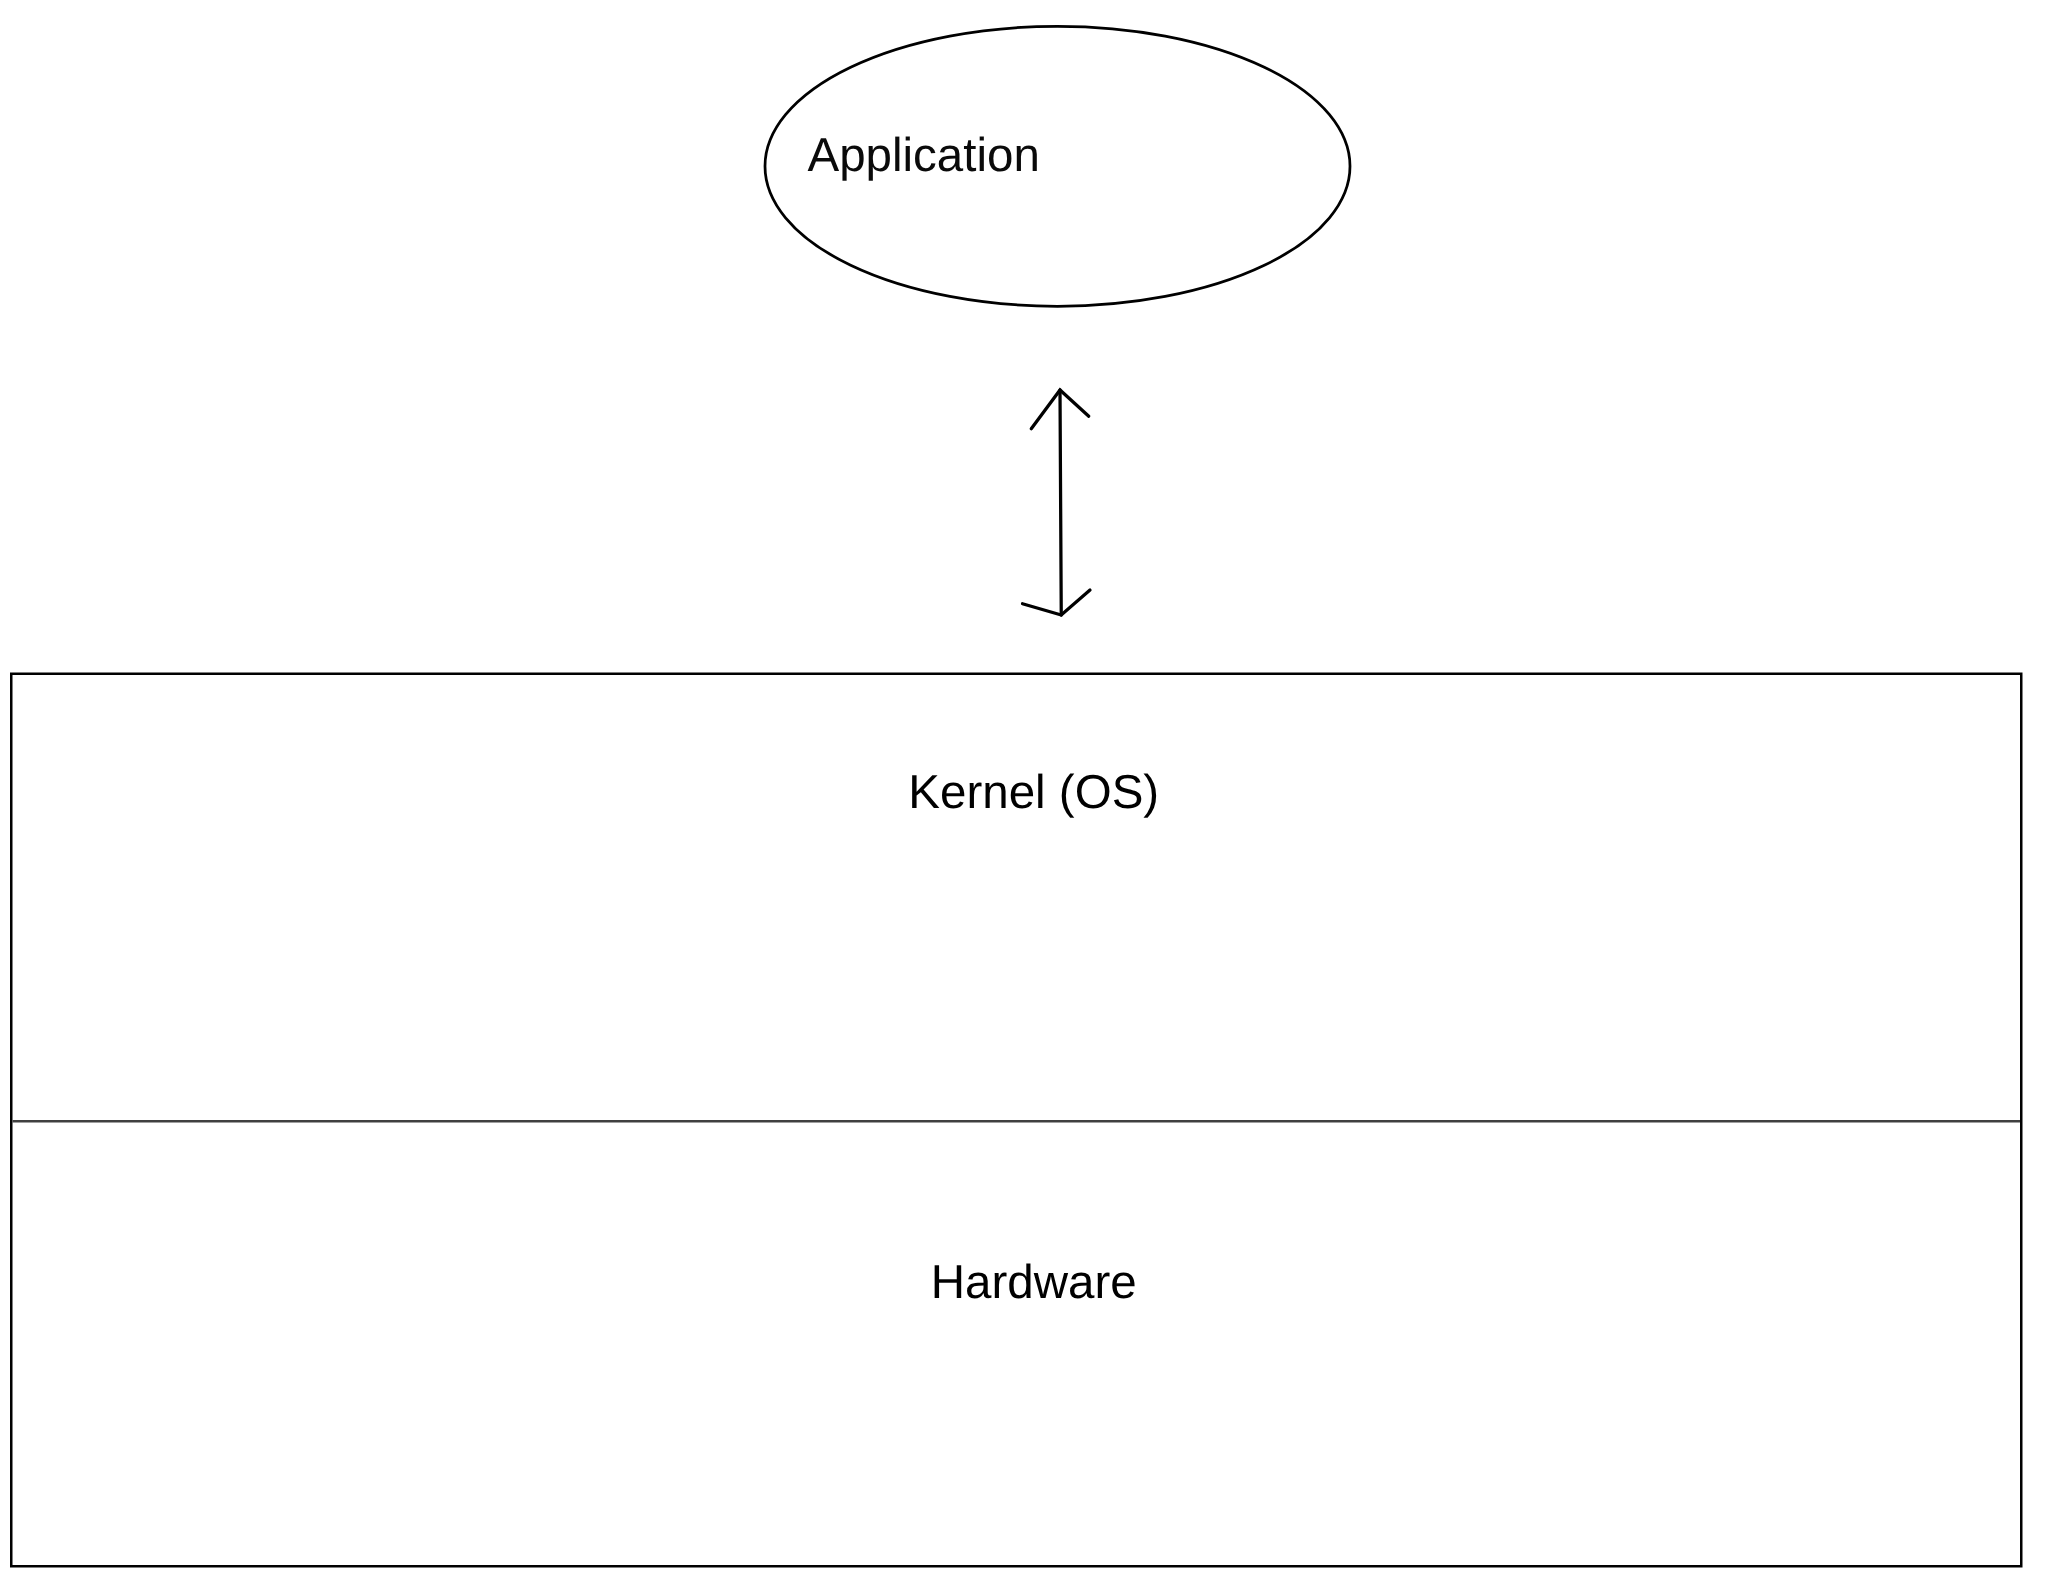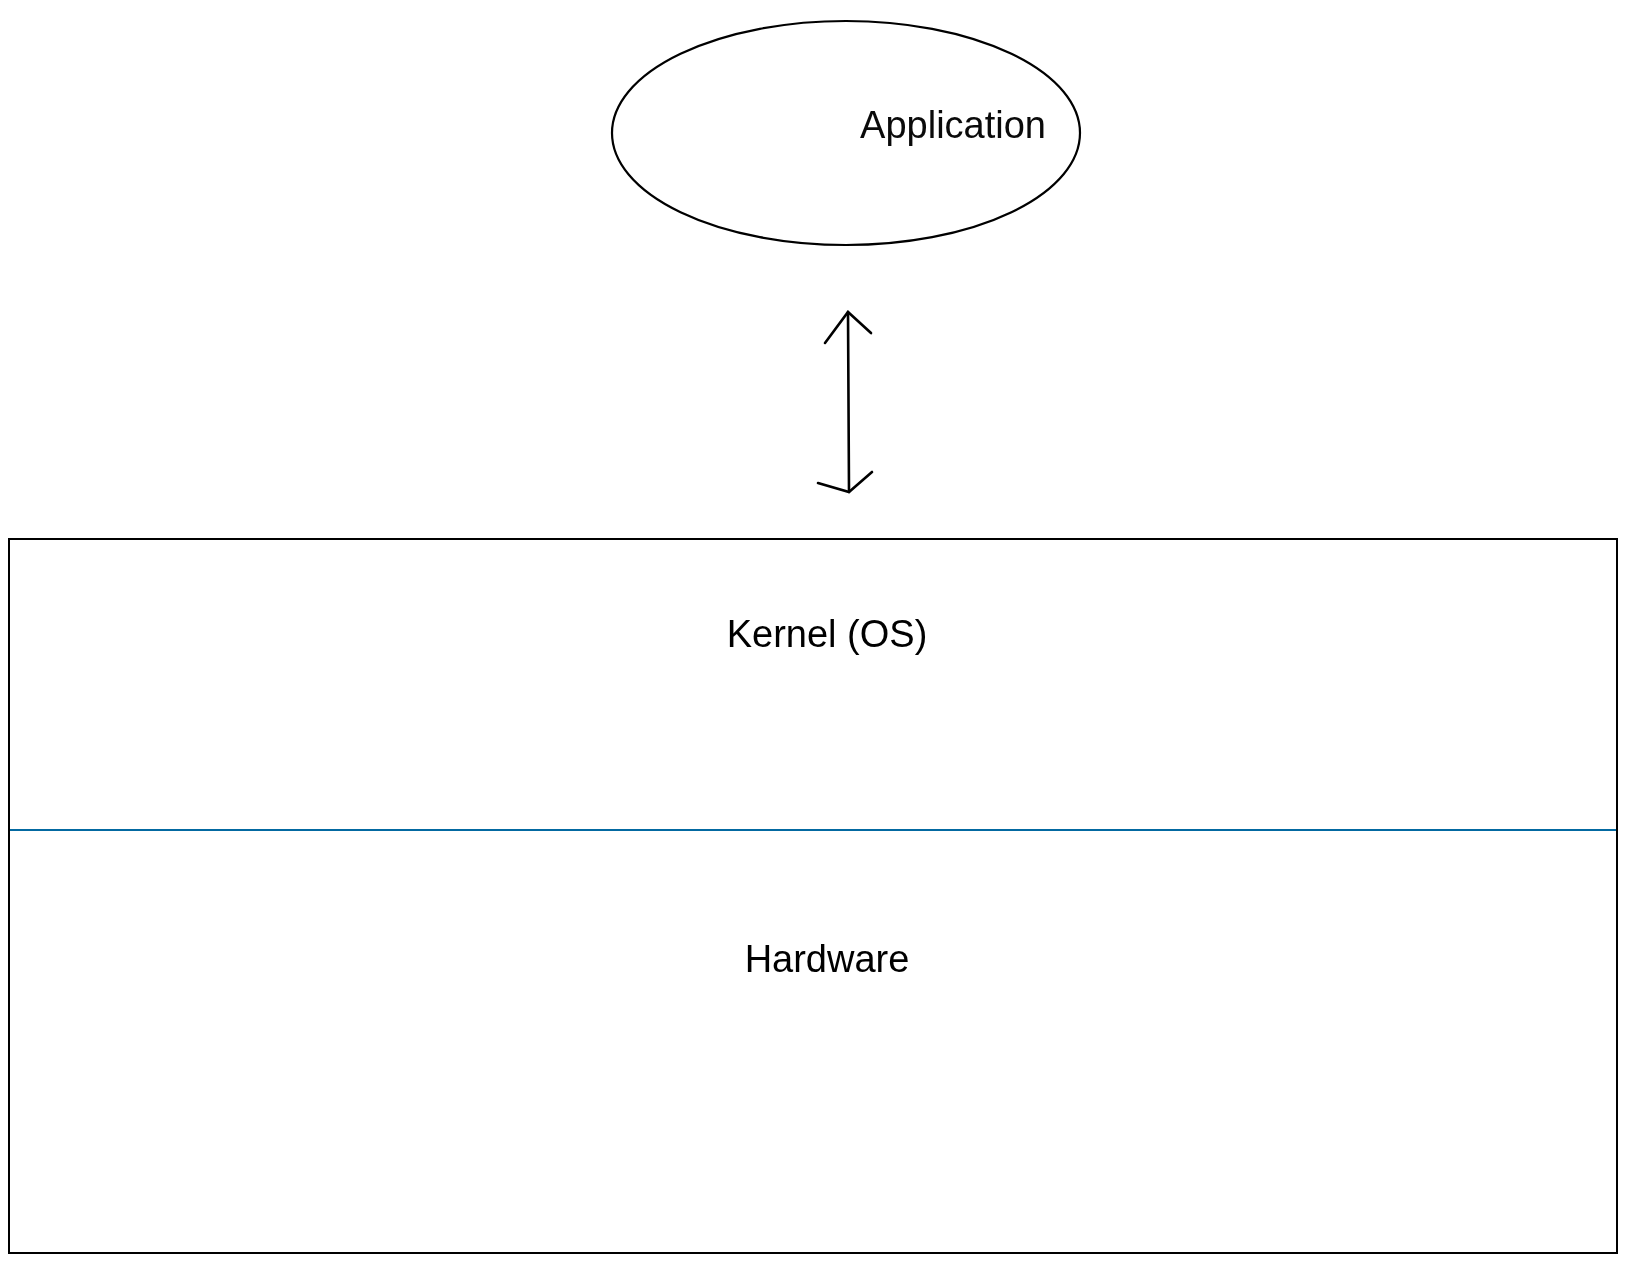--- a/index.html
+++ b/index.html
@@ -22,21 +22,21 @@
     top: 0;
     width: 1643px;
     height: 1261px;
     pointer-events: none;
   }
   .node-label {
     position: absolute;
     font-size: 38px;
     line-height: 46px;
     color: #0a0a0a;
-    text-align: right;
+    text-align: left;
     white-space: nowrap;
   }
   .application-label {
     left: 646px;
     top: 102px;
     width: 400px;
   }
   .layers-box {
     position: absolute;
     left: 8px;
@@ -52,22 +52,22 @@
   .layer {
     position: relative;
     width: 100%;
     box-sizing: border-box;
   }
   .layer-syscall {
     height: 166px;
     border-bottom: 2px solid #000000;
   }
   .layer-kernel {
-    height: 291px;
-    border-bottom: 2px solid #0369a1;
+    height: 358px;
+    border-bottom: 2px solid #404040;
   }
   .layer-hardware {
     flex: 1 1 auto;
     padding-left: 31px;
   }
   .layer-label {
     position: absolute;
     left: 0;
     right: 0;
     padding-left: 28px;

